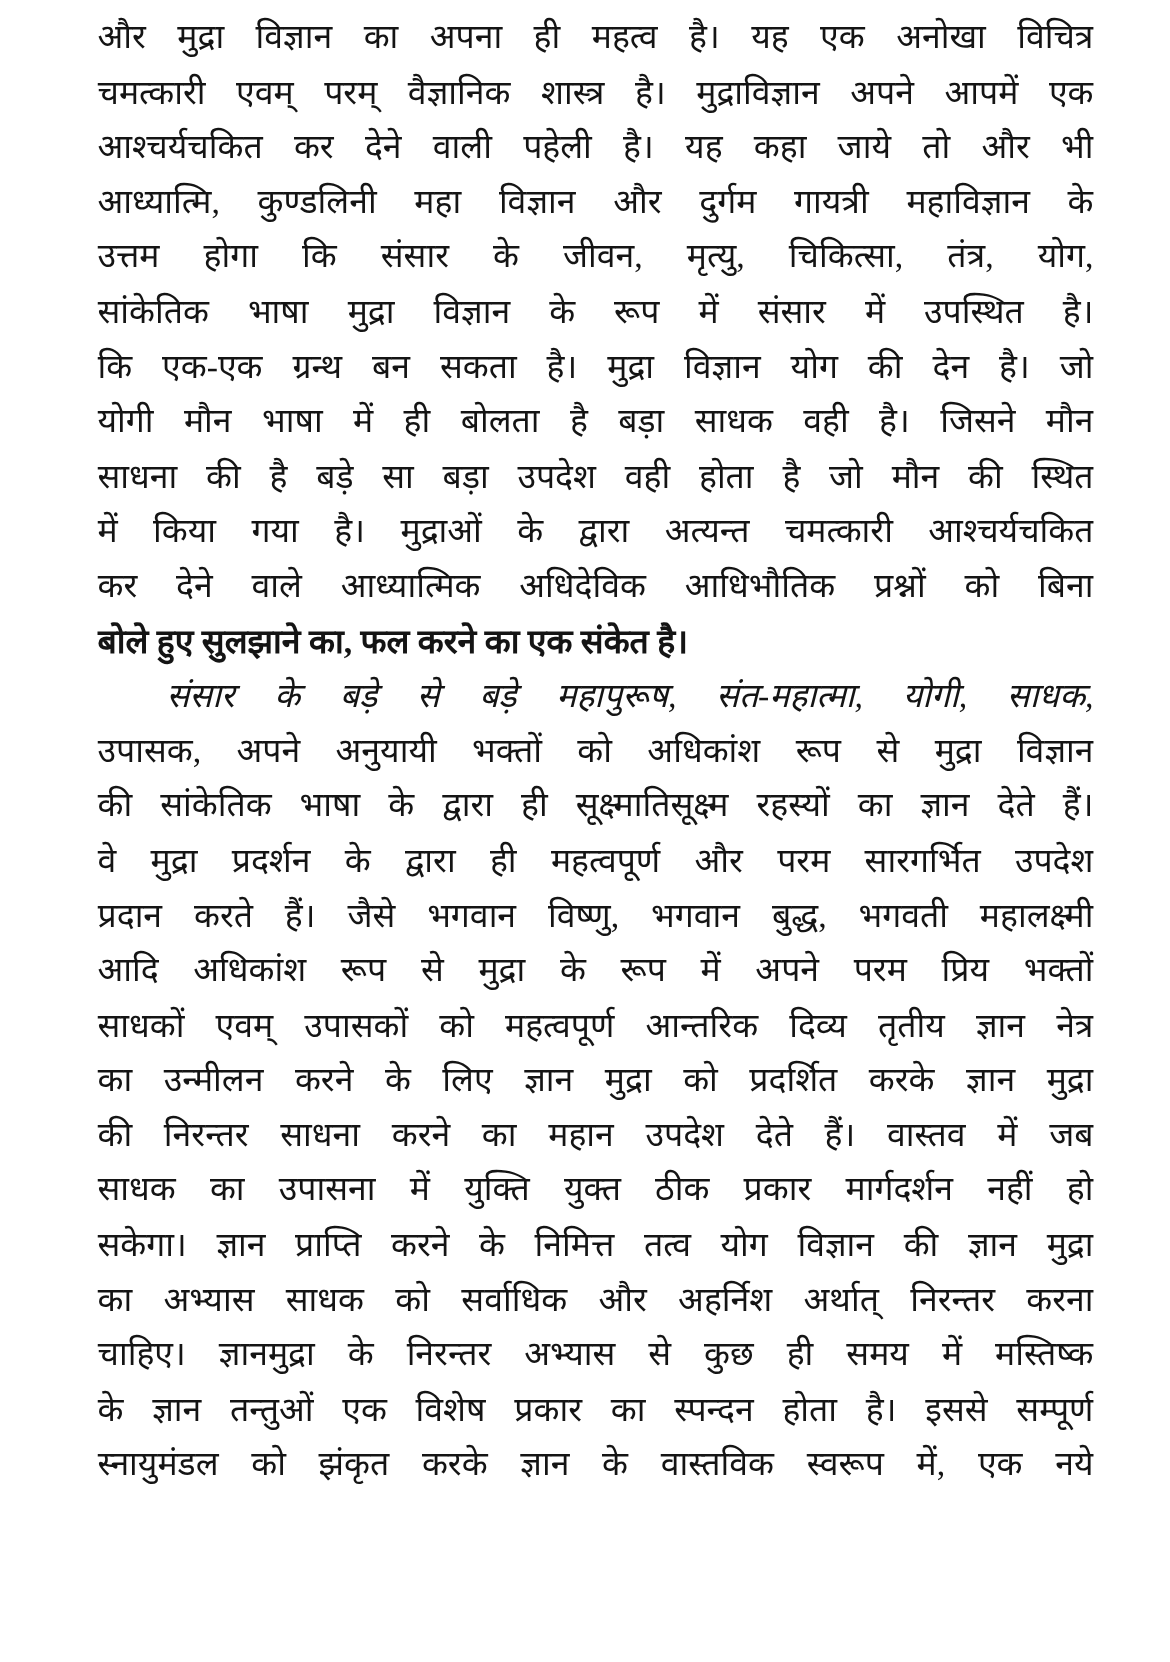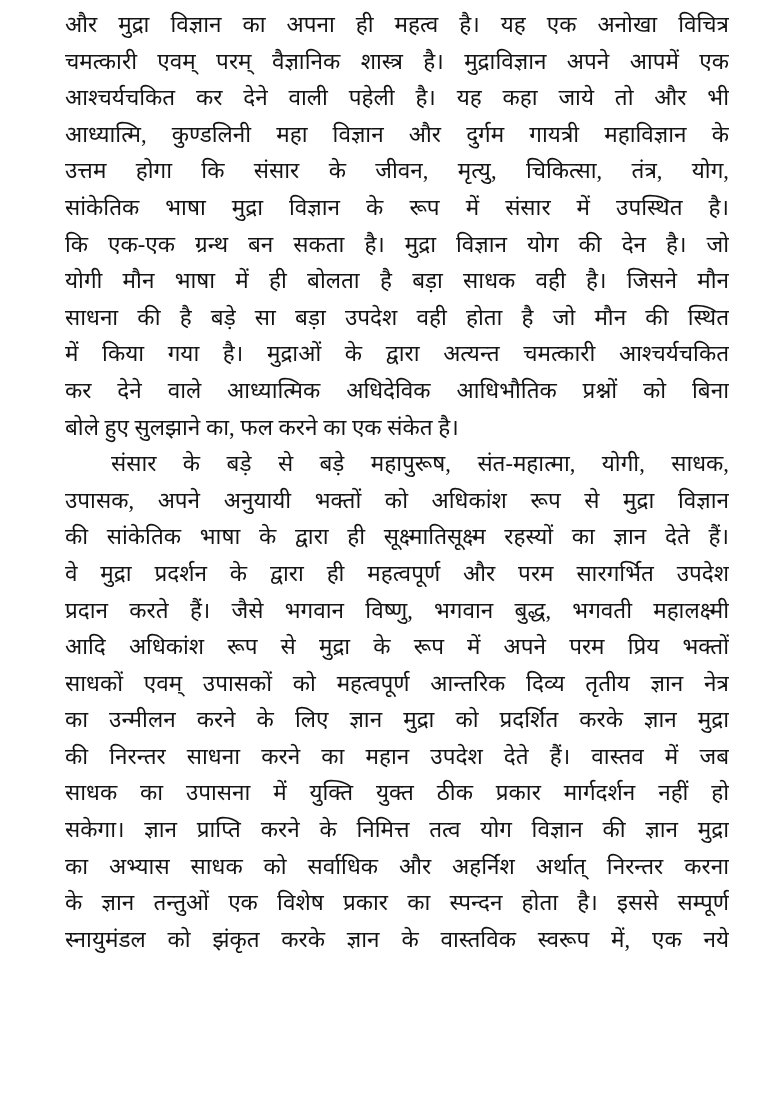--- a/index.html
+++ b/index.html
@@ -30,23 +30,25 @@
     height: 36.6px;
     color: #141414;
     text-align: justify;
     text-align-last: justify;
     white-space: nowrap;
     overflow: hidden;
   }
   .line.short {
     text-align: left;
     text-align-last: left;
+    font-weight: bold;
   }
   .line.indent {
     padding-left: 46px;
+    font-style: italic;
   }
 </style>
 </head>
 <body>
 
 <div class="page">
   <div class="text-block">
 
     <div class="para">
       <div class="line">और मुद्रा विज्ञान का अपना ही महत्व है। यह एक अनोखा विचित्र</div>
@@ -69,18 +71,19 @@
       <div class="line">की सांकेतिक भाषा के द्वारा ही सूक्ष्मातिसूक्ष्म रहस्यों का ज्ञान देते हैं।</div>
       <div class="line">वे मुद्रा प्रदर्शन के द्वारा ही महत्वपूर्ण और परम सारगर्भित उपदेश</div>
       <div class="line">प्रदान करते हैं। जैसे भगवान विष्णु, भगवान बुद्ध, भगवती महालक्ष्मी</div>
       <div class="line">आदि अधिकांश रूप से मुद्रा के रूप में अपने परम प्रिय भक्तों</div>
       <div class="line">साधकों एवम् उपासकों को महत्वपूर्ण आन्तरिक दिव्य तृतीय ज्ञान नेत्र</div>
       <div class="line">का उन्मीलन करने के लिए ज्ञान मुद्रा को प्रदर्शित करके ज्ञान मुद्रा</div>
       <div class="line">की निरन्तर साधना करने का महान उपदेश देते हैं। वास्तव में जब</div>
       <div class="line">साधक का उपासना में युक्ति युक्त ठीक प्रकार मार्गदर्शन नहीं हो</div>
       <div class="line">सकेगा। ज्ञान प्राप्ति करने के निमित्त तत्व योग विज्ञान की ज्ञान मुद्रा</div>
       <div class="line">का अभ्यास साधक को सर्वाधिक और अहर्निश अर्थात् निरन्तर करना</div>
+      <div class="line">चाहिए। ज्ञानमुद्रा के निरन्तर अभ्यास से कुछ ही समय में मस्तिष्क</div>
       <div class="line">के ज्ञान तन्तुओं एक विशेष प्रकार का स्पन्दन होता है। इससे सम्पूर्ण</div>
       <div class="line">स्नायुमंडल को झंकृत करके ज्ञान के वास्तविक स्वरूप में, एक नये</div>
     </div>
 
   </div>
 </div>
 
 </body></html>

